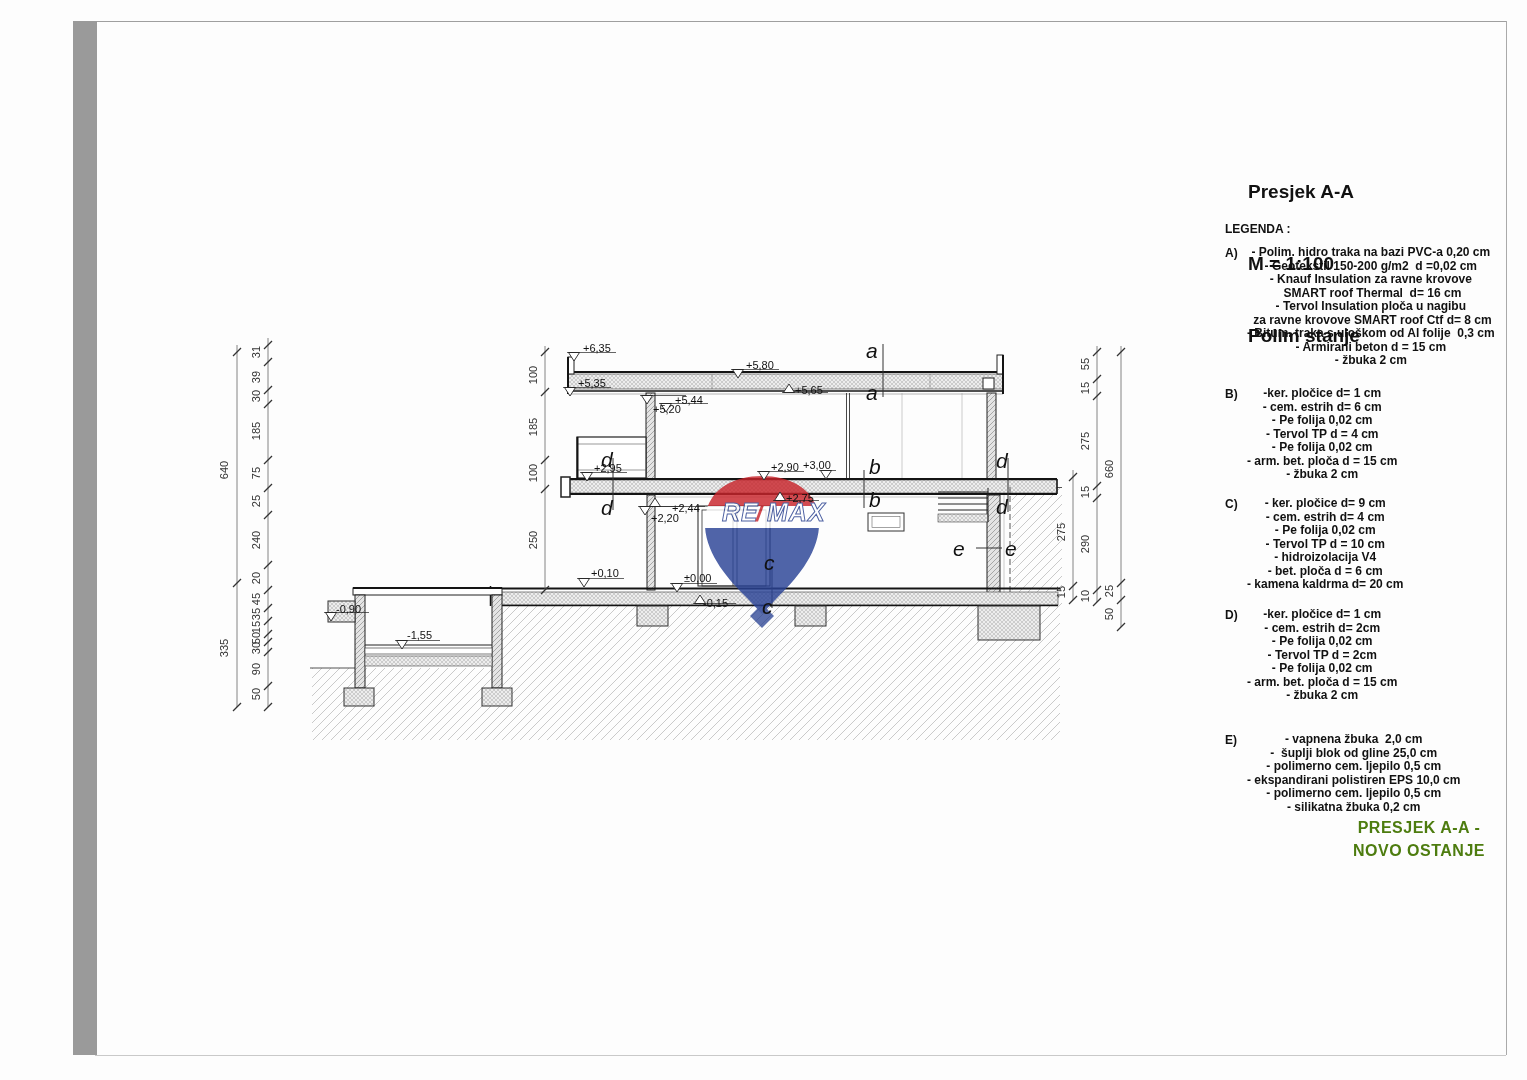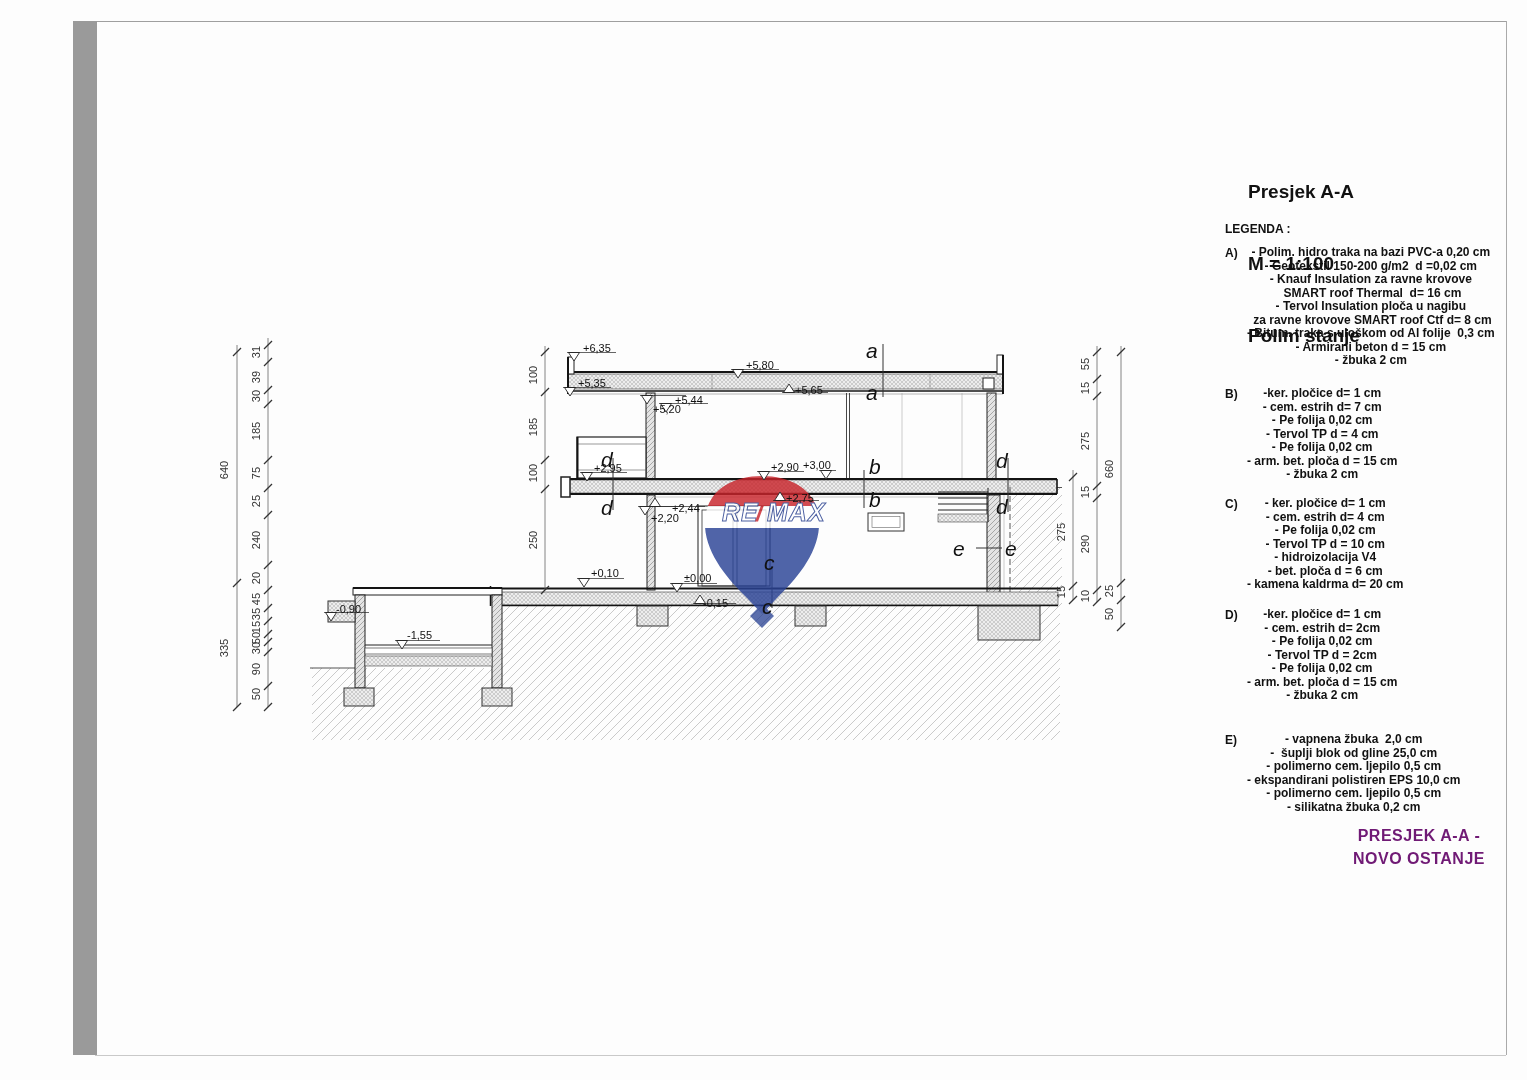--- a/index.html
+++ b/index.html
@@ -53,32 +53,32 @@
         <div class="lg-line"> za ravne krovove SMART roof Ctf d= 8 cm</div>
         <div class="lg-line">- Bitum. traka s uloškom od Al folije  0,3 cm</div>
         <div class="lg-line">- Armirani beton d = 15 cm</div>
         <div class="lg-line">- žbuka 2 cm</div>
       </div>
   </div>
   <div class="legend-sec" style="top:387px">
     <span class="lg-key">B)</span>
     <div class="lg-lines">
         <div class="lg-line">-ker. pločice d= 1 cm</div>
-        <div class="lg-line">- cem. estrih d= 7 cm</div>
+        <div class="lg-line">- cem. estrih d= 6 cm</div>
         <div class="lg-line">- Pe folija 0,02 cm</div>
         <div class="lg-line">- Tervol TP d = 4 cm</div>
         <div class="lg-line">- Pe folija 0,02 cm</div>
         <div class="lg-line">- arm. bet. ploča d = 15 cm</div>
         <div class="lg-line">- žbuka 2 cm</div>
       </div>
   </div>
   <div class="legend-sec" style="top:497px">
     <span class="lg-key">C)</span>
     <div class="lg-lines">
-        <div class="lg-line">- ker. pločice d= 1 cm</div>
+        <div class="lg-line">- ker. pločice d= 9 cm</div>
         <div class="lg-line">- cem. estrih d= 4 cm</div>
         <div class="lg-line">- Pe folija 0,02 cm</div>
         <div class="lg-line">- Tervol TP d = 10 cm</div>
         <div class="lg-line">- hidroizolacija V4</div>
         <div class="lg-line">- bet. ploča d = 6 cm</div>
         <div class="lg-line">- kamena kaldrma d= 20 cm</div>
       </div>
   </div>
   <div class="legend-sec" style="top:608px">
     <span class="lg-key">D)</span>
@@ -98,21 +98,21 @@
         <div class="lg-line">- vapnena žbuka  2,0 cm</div>
         <div class="lg-line">-  šuplji blok od gline 25,0 cm</div>
         <div class="lg-line">- polimerno cem. ljepilo 0,5 cm</div>
         <div class="lg-line">- ekspandirani polistiren EPS 10,0 cm</div>
         <div class="lg-line">- polimerno cem. ljepilo 0,5 cm</div>
         <div class="lg-line">- silikatna žbuka 0,2 cm</div>
       </div>
   </div>
 </div>
 
-<div class="abs" id="caption" style="color: #701a75; margin-top: 8px;">
+<div class="abs" id="caption" style="color: #4d7c0f;">
   <div>PRESJEK A-A -</div>
   <div>NOVO OSTANJE</div>
 </div>
 
 <svg class="abs" id="plan" style="left:0;top:0" width="1527" height="1080" viewBox="0 0 1527 1080">
   <defs>
     <pattern id="pGround" width="9" height="9" patternUnits="userSpaceOnUse">
       <path d="M0 9 L9 0 M-2.25 2.25 L2.25 -2.25 M6.75 11.25 L11.25 6.75" stroke="#bdbdbd" stroke-width="0.8" fill="none"></path>
     </pattern>
     <pattern id="pInsul" width="4" height="4" patternUnits="userSpaceOnUse">

